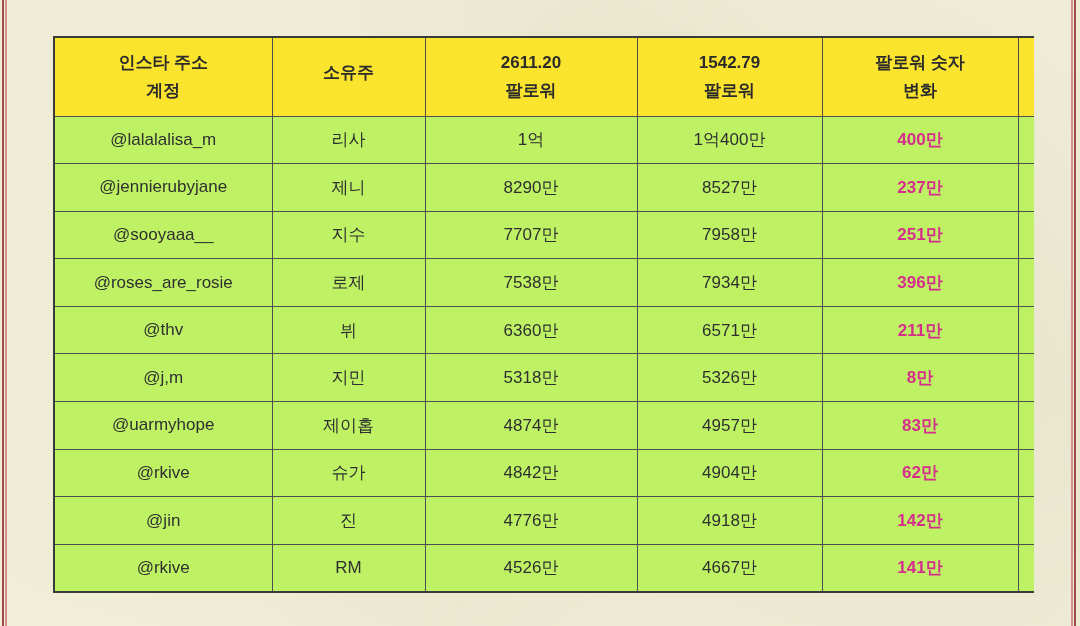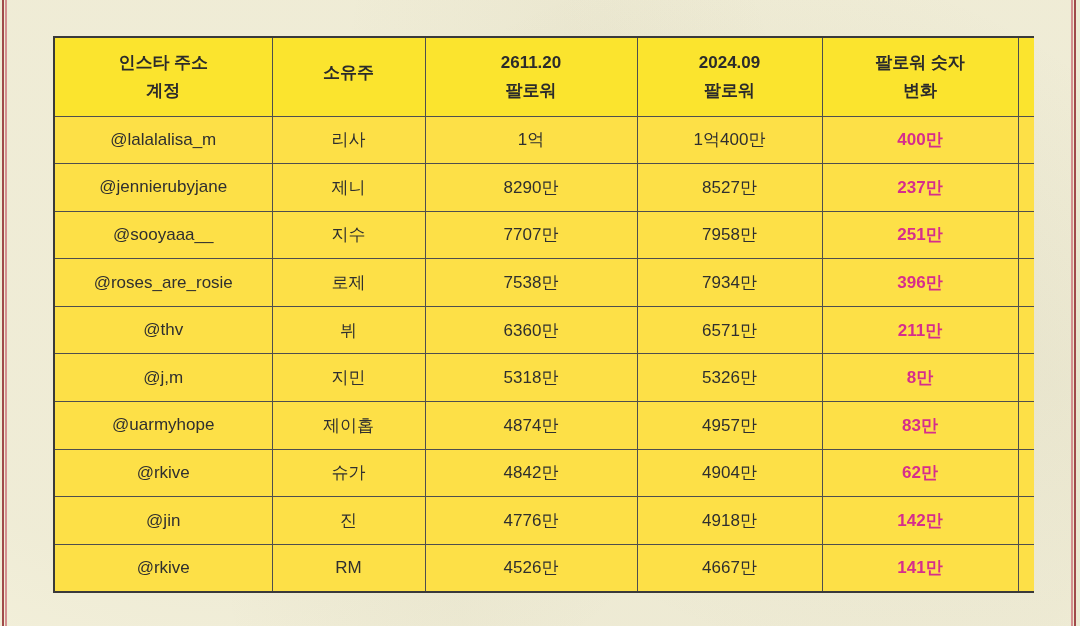--- a/index.html
+++ b/index.html
@@ -72,21 +72,21 @@
     display: flex;
     flex-direction: column;
     justify-content: center;
     gap: 8px;
     line-height: 1.15;
   }
   td {
     font-size: 17px;
     color: #2f2f2f;
     font-weight: 400;
-    background: #fde047;
+    background: #bef264;
   }
   td.change {
     color: var(--change-color, #d62d8c);
     font-weight: 700;
   }
 </style>
 </head>
 <body>
 
 <div class="page">
@@ -120,21 +120,21 @@
             </div>
           </th>
           <th>
             <div class="th-inner">
               <div>2611.20</div>
               <div>팔로워</div>
             </div>
           </th>
           <th>
             <div class="th-inner">
-              <div>2024.09</div>
+              <div>1542.79</div>
               <div>팔로워</div>
             </div>
           </th>
           <th>
             <div class="th-inner">
               <div>팔로워 숫자</div>
               <div>변화</div>
             </div>
           </th>
           <th></th>

